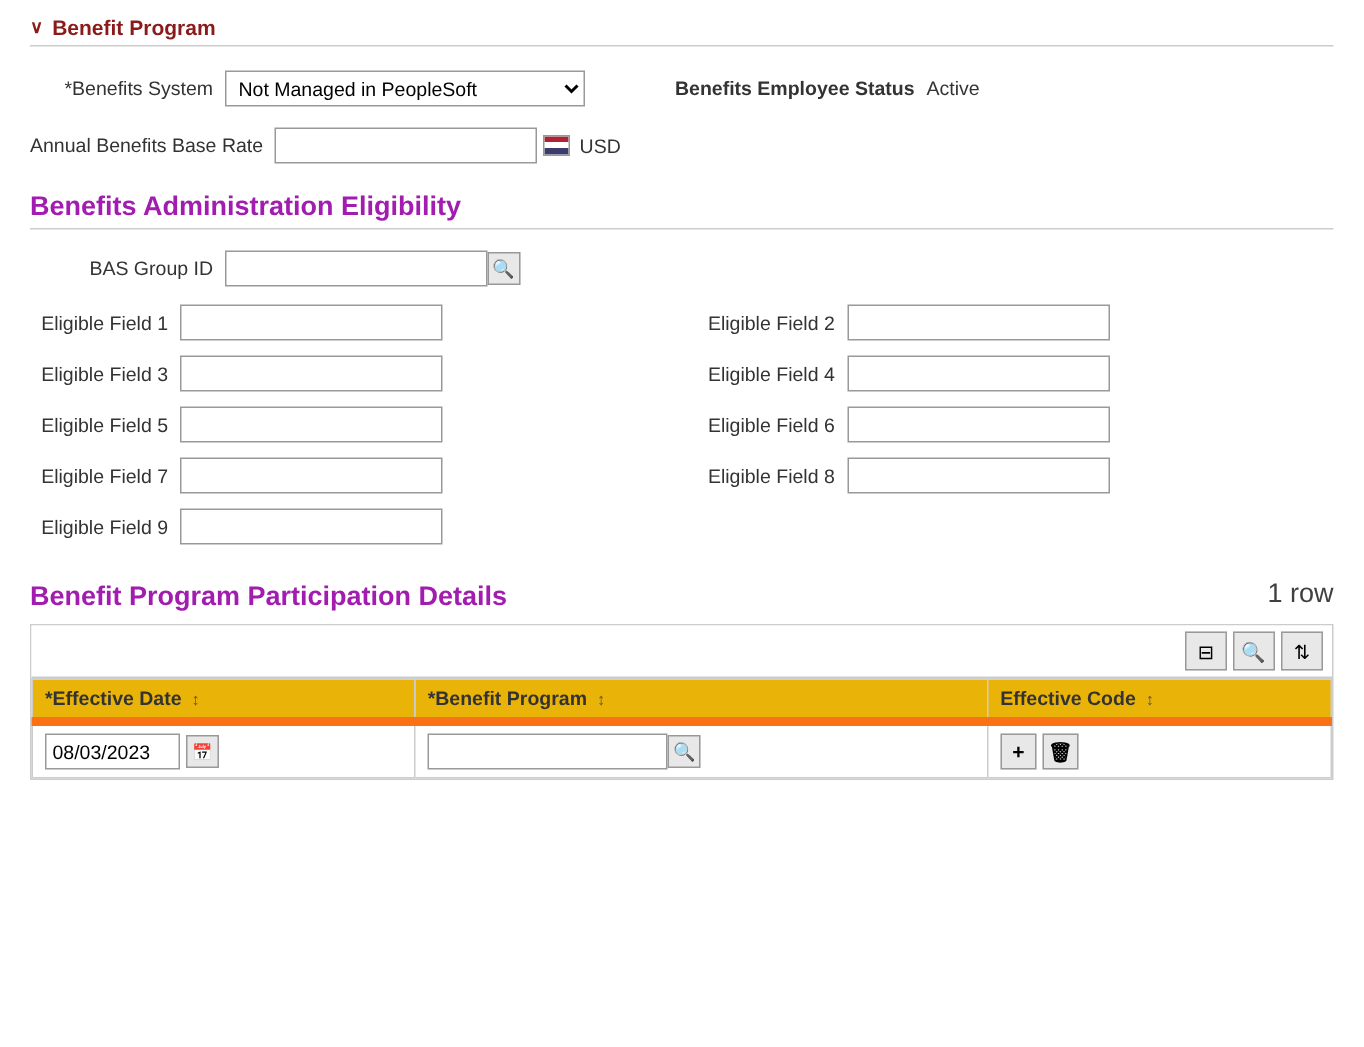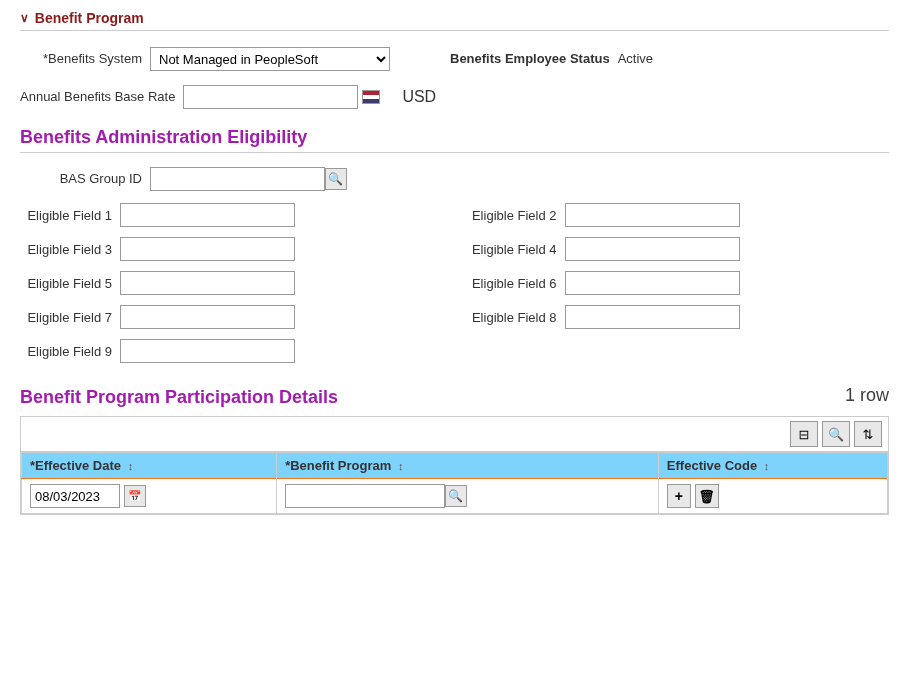--- a/index.html
+++ b/index.html
@@ -154,22 +154,22 @@
       align-items: center;
       justify-content: center;
       font-size: 13px;
     }
     .participation-table {
       width: 100%;
       border-collapse: collapse;
       border: 1px solid #ccc;
     }
     .participation-table thead tr {
-      background: #7dd3fc;
-      border-bottom: 1px solid #f97316;
+      background: #eab308;
+      border-bottom: 6px solid #f97316;
     }
     .participation-table th {
       text-align: left;
       padding: 5px 8px;
       font-size: 13px;
       font-weight: bold;
       border-right: 1px solid #ccc;
     }
     .participation-table td {
       padding: 5px 8px;
@@ -224,22 +224,22 @@
     }
     .toolbar-row {
       display: flex;
       justify-content: flex-end;
       gap: 4px;
       padding: 4px 6px;
       border-bottom: 1px solid #ccc;
       background: #fff;
     }
     .usd-label {
-      margin-left: 22px;
-      font-size: 16px;
+      margin-left: 6px;
+      font-size: 13px;
     }
     .currency-flag {
       width: 18px;
       height: 14px;
       display: inline-block;
       background: linear-gradient(180deg, #b22234 33%, #fff 33%, #fff 66%, #3c3b6e 66%);
       border: 1px solid #999;
       vertical-align: middle;
       margin-left: 4px;
     }

